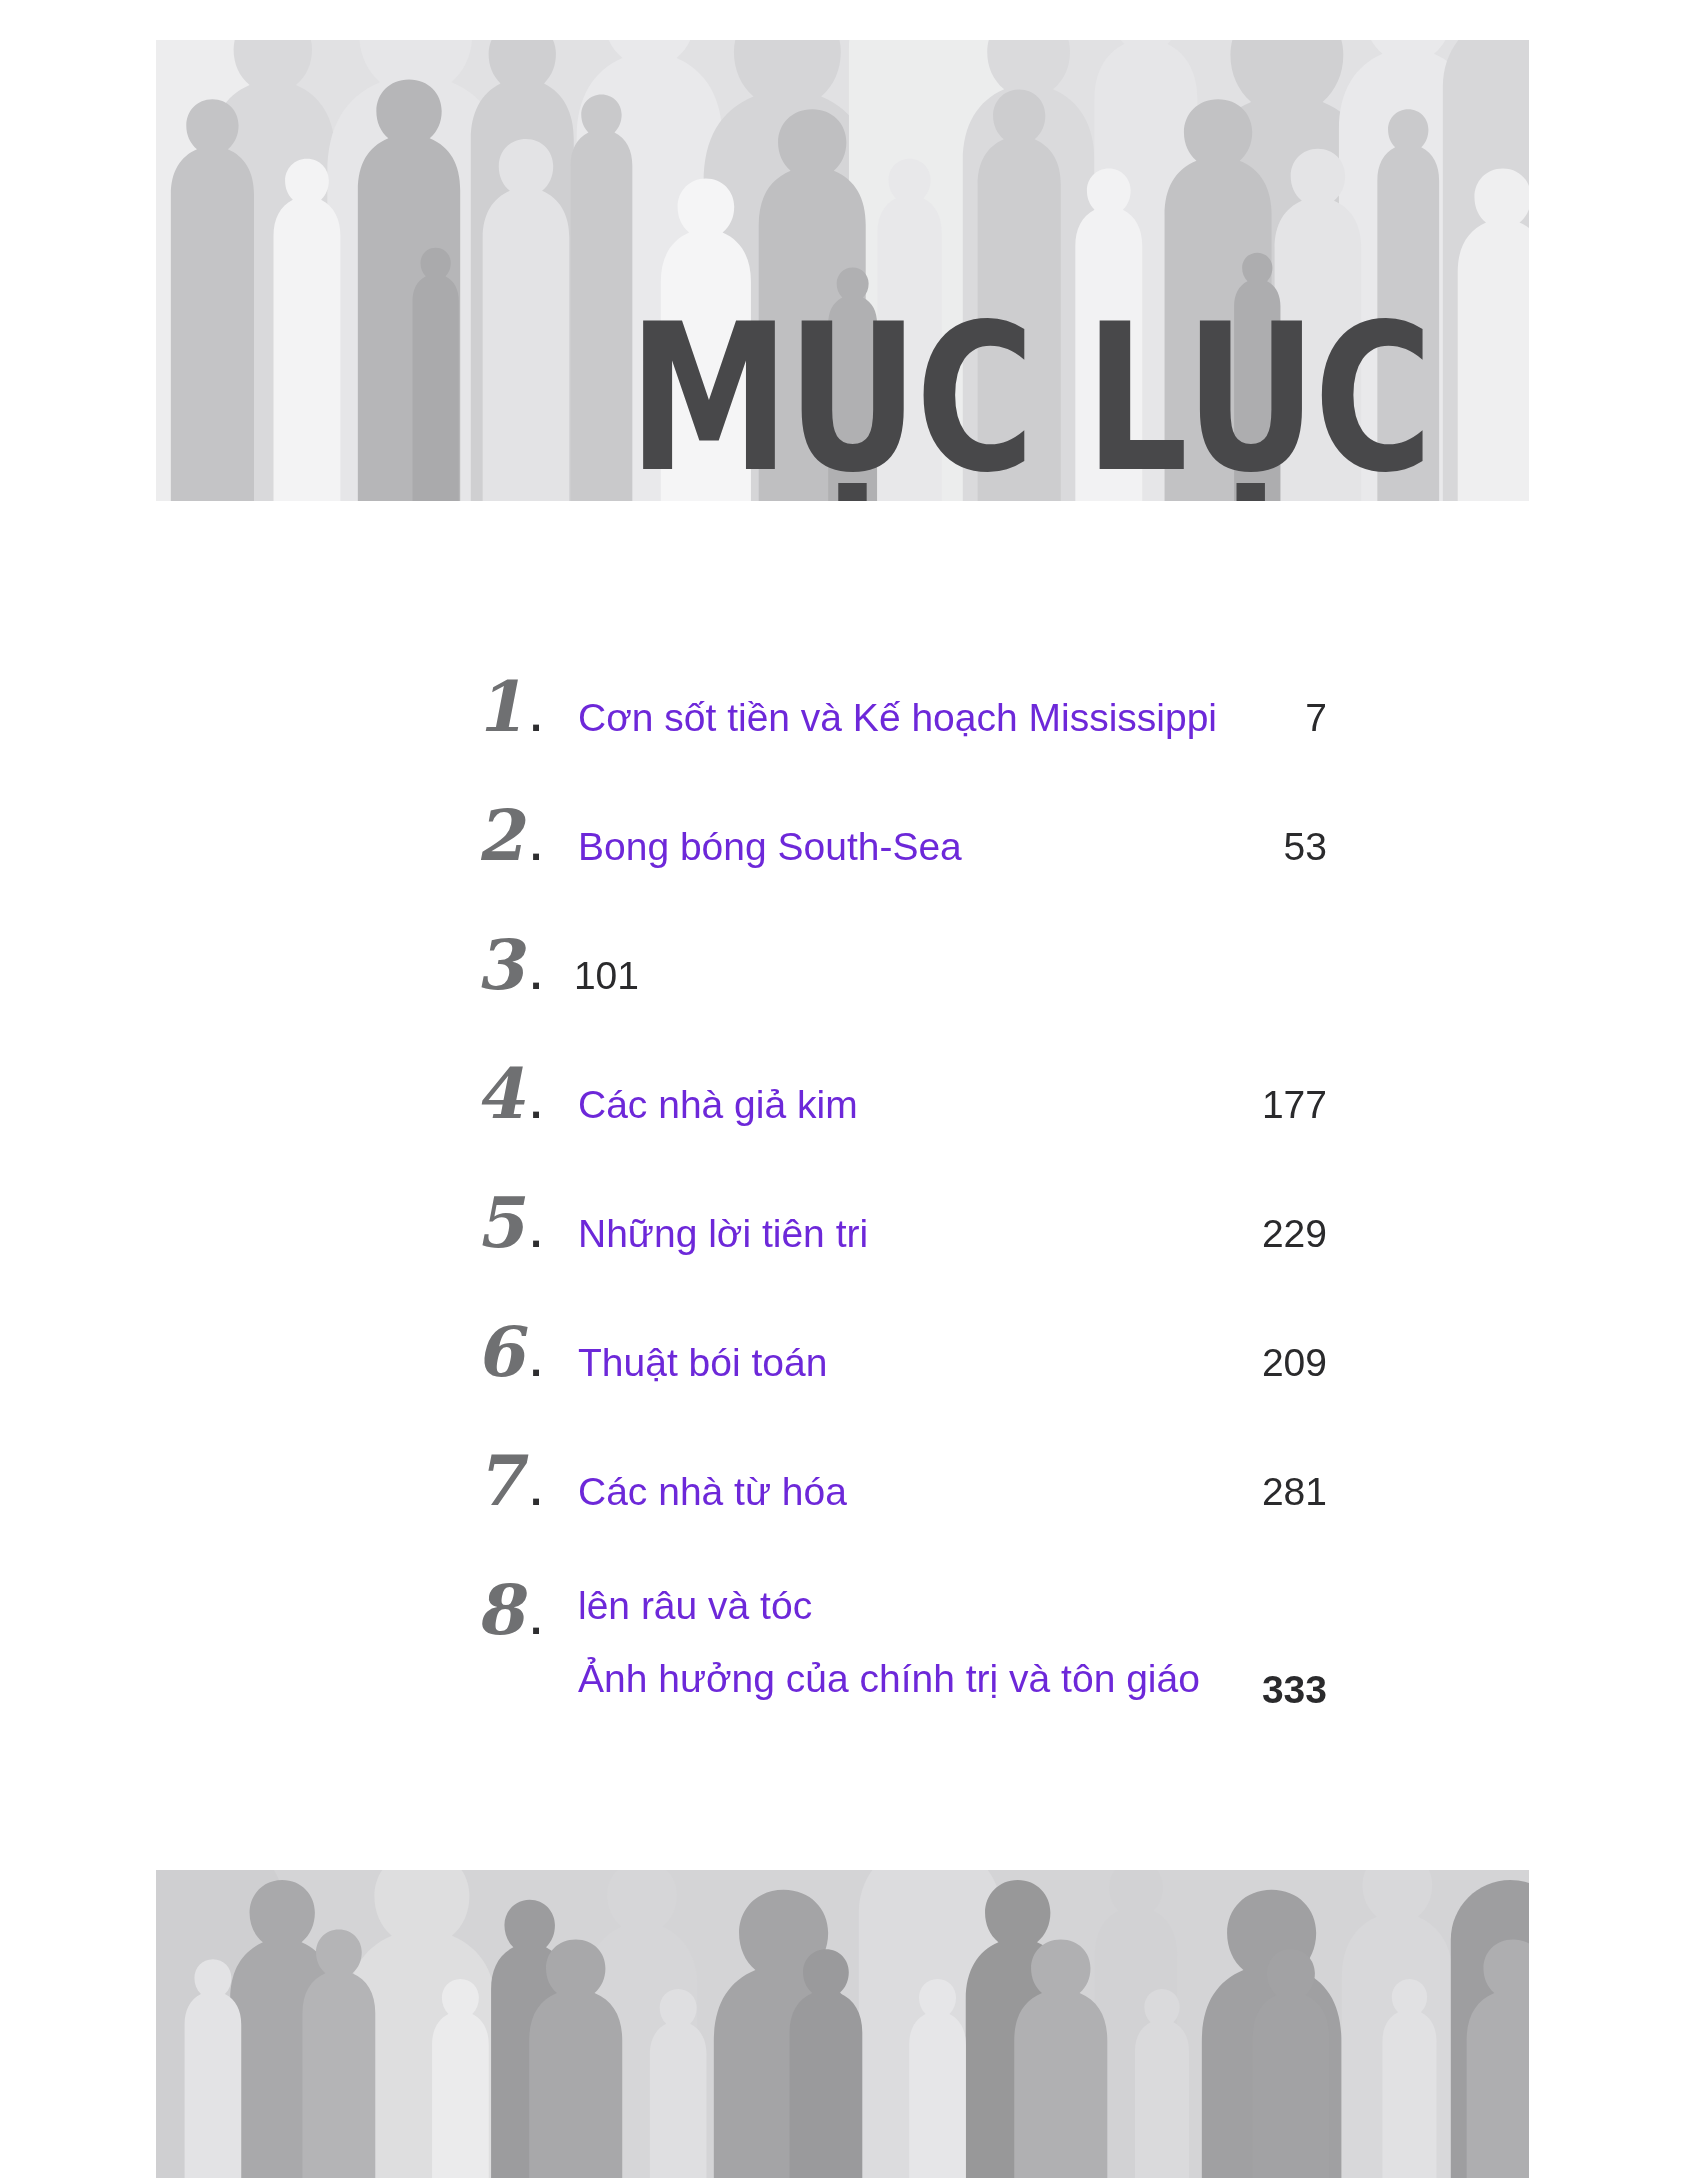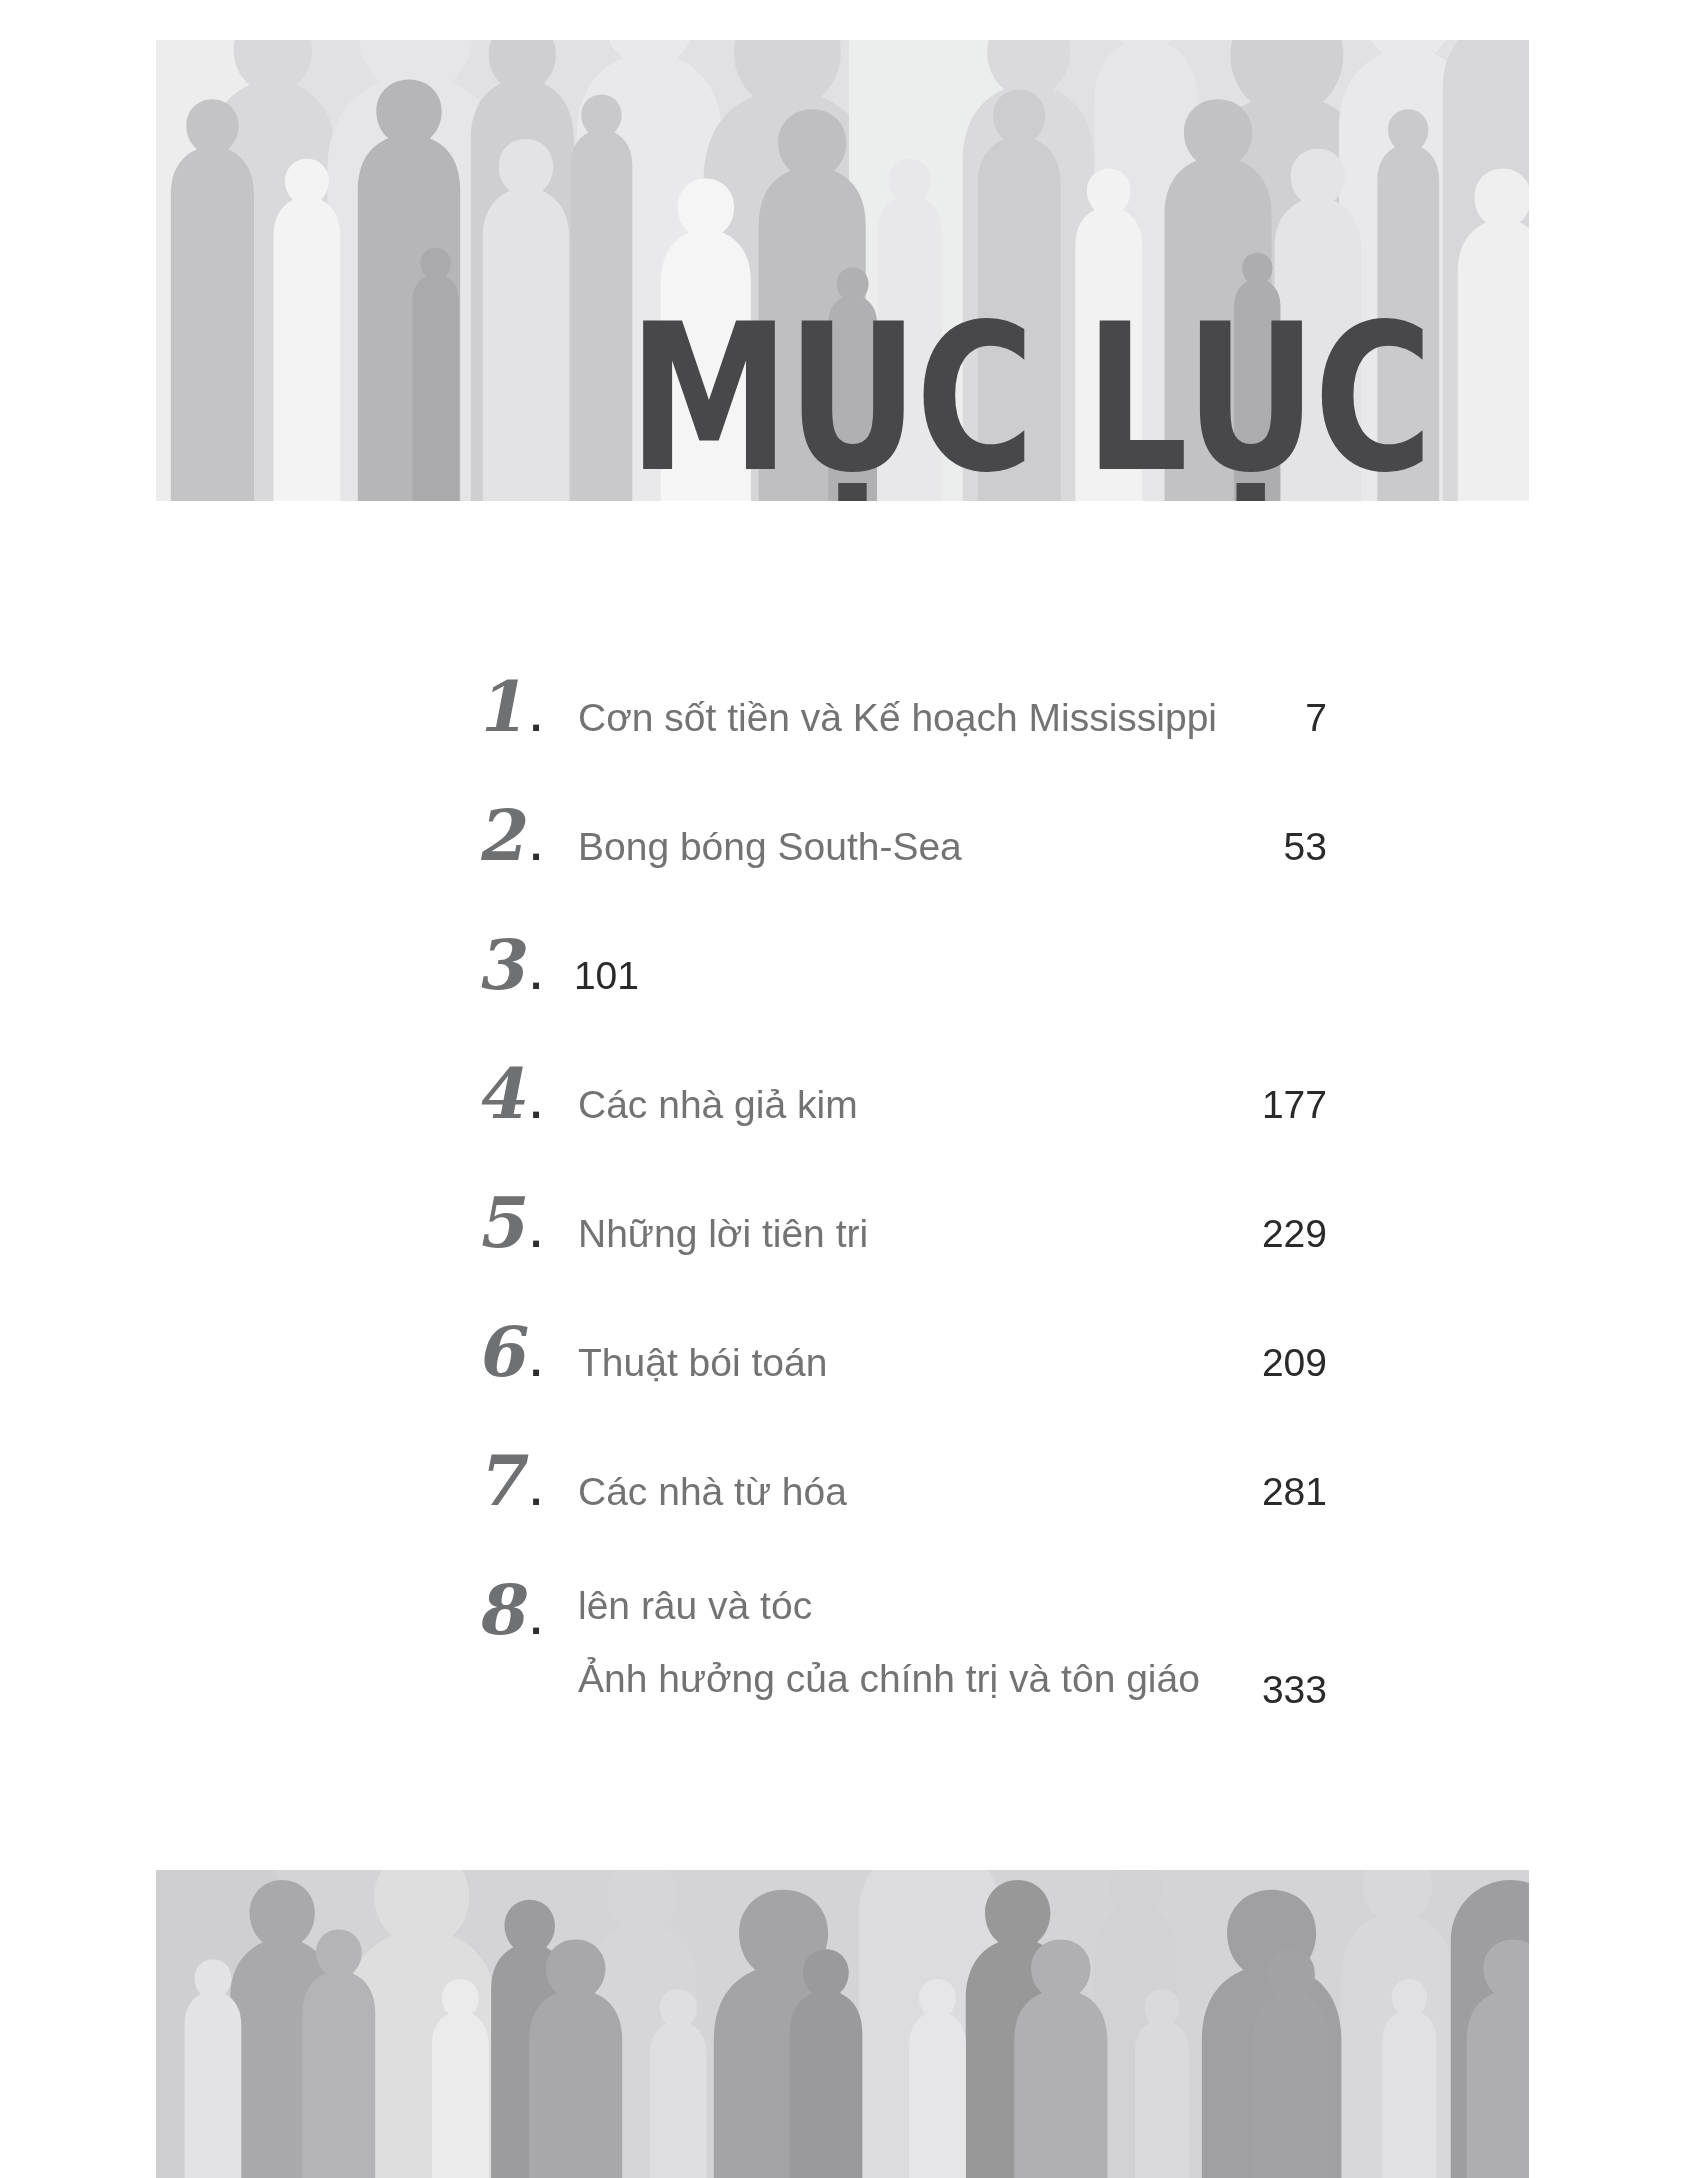--- a/index.html
+++ b/index.html
@@ -70,35 +70,35 @@
     font-size: 42px;
     color: #2e2e30;
     margin-left: 3px;
   }
   .title-cell {
     flex: 1;
     min-width: 0;
     padding-left: 38px;
     font-size: 39px;
     line-height: 50px;
-    color: #737373;
+    color: #6d28d9;
     white-space: nowrap;
   }
   .page-cell {
     width: 99px;
     text-align: right;
     font-size: 39px;
     line-height: 50px;
     color: #2a2a2c;
   }
   
   .toc-row.two-line { align-items: flex-start; margin-top: 12px; }
   .toc-row.two-line .title-cell { white-space: normal; line-height: 73px; }
   .toc-row.two-line .title-cell .line { display:block; white-space: nowrap; }
-  .toc-row.two-line .page-cell { align-self: flex-end; }
+  .toc-row.two-line .page-cell { align-self: flex-end; font-weight: bold; }
 </style>
 </head>
 <body>
 
 <div class="page">
 
   <div class="banner banner-top">
     <svg viewBox="0 0 1387 466" preserveAspectRatio="none" aria-hidden="true">
       <defs>
         <path id="pa" d="M35,0 c13,0 22,10 22,22 c0,8 -3,15 -9,20 c14,6 22,19 22,38 v420 h-70 v-420 c0,-19 8,-32 22,-38 c-6,-5 -9,-12 -9,-20 c0,-12 9,-22 22,-22 z"></path>

